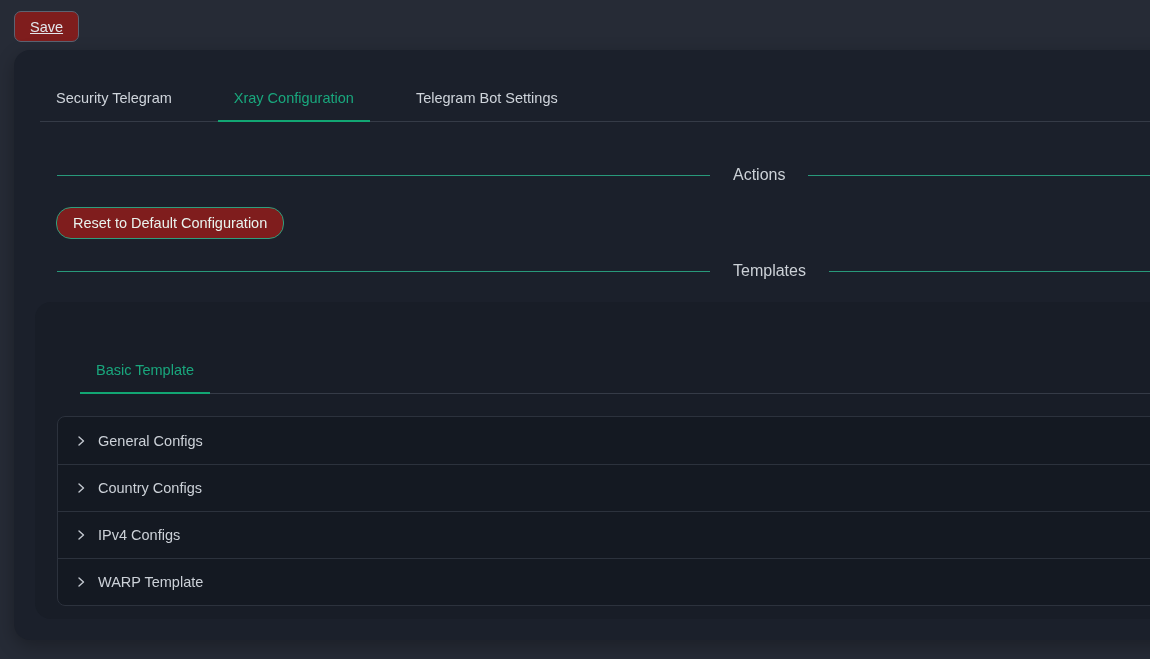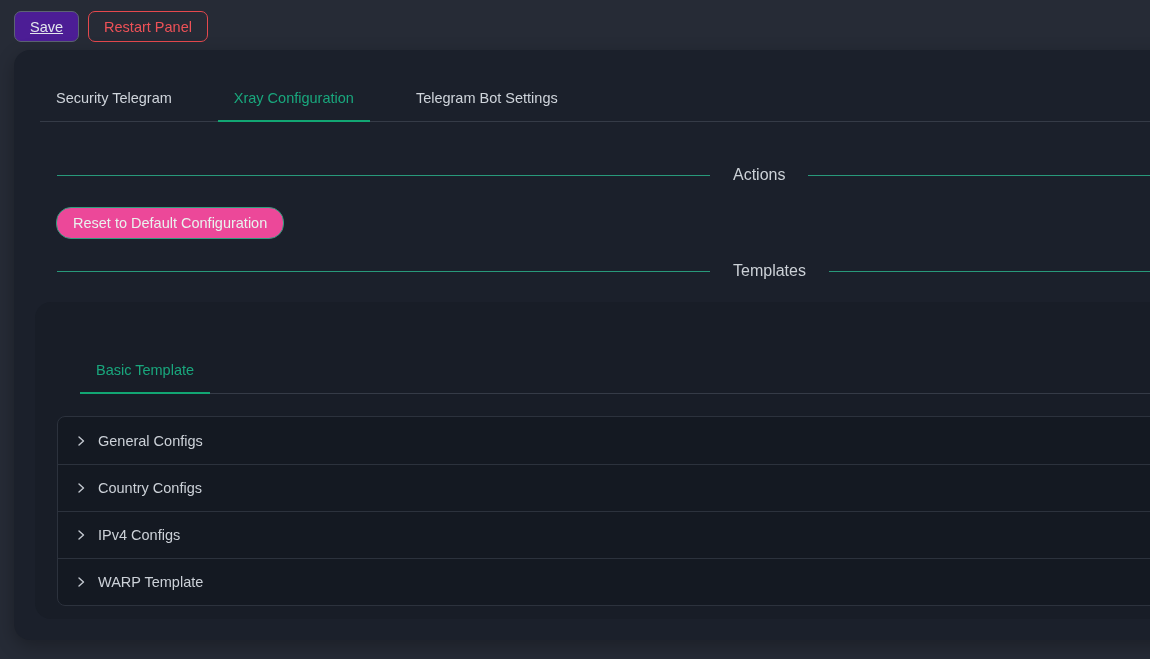--- a/index.html
+++ b/index.html
@@ -12,21 +12,21 @@
   }
 
   
   .topbar { position: absolute; left: 14px; top: 11px; display: flex; gap: 9px; }
   .btn {
     display: inline-flex; align-items: center; justify-content: center;
     height: 31px; padding: 0 15px; border-radius: 7px;
     font-size: 14.5px; cursor: pointer; background: transparent;
     border: 1px solid transparent; white-space: nowrap;
   }
-  .btn-save { border-color: #5c6372; background: #4c1d95; color: #e2e6ec; text-decoration: underline; }
+  .btn-save { border-color: #5c6372; background: #7f1d1d; color: #e2e6ec; text-decoration: underline; }
   .btn-restart { border-color: #e5484d; color: #ee5157; background: transparent; }
 
   
   .card {
     position: absolute; left: 14px; top: 50px;
     width: 1180px; height: 590px;
     background: #1b202b; border-radius: 16px;
     box-shadow: 0 6px 18px rgba(0,0,0,0.28);
     overflow: hidden;
   }
@@ -52,21 +52,21 @@
   .divider .line { height: 1px; background: #28997a; }
   .divider .line.left { flex: 0 0 653px; }
   .divider .line.right { flex: 1; }
   .divider .label { margin: 0 23px; white-space: nowrap; }
   .divider.actions { margin-top: 42px; }
   .divider.templates { margin-top: 21px; }
 
   
   .btn-reset {
     margin: 21px 0 0 42px; height: 32px; padding: 0 16px; border-radius: 15px;
-    border: 1px solid #2f9e7c; background: #ec4899; color: #e9f3ee;
+    border: 1px solid #2f9e7c; background: #7f1d1d; color: #e9f3ee;
     font-size: 14.5px; display: inline-flex; align-items: center; cursor: pointer;
   }
 
   
   .inner-card {
     margin: 20px 0 0 21px; width: calc(100% - 21px); height: 317px;
     background: #181d27; border-radius: 16px; overflow: hidden;
   }
 
   
@@ -80,21 +80,20 @@
   }
   .collapse-row + .collapse-row { border-top: 1px solid #2c323d; }
   .chev { width: 12px; height: 12px; margin-right: 11px; display: inline-flex; flex: 0 0 12px; }
   .chev svg { display: block; }
 </style>
 </head>
 <body>
 
 <div class="topbar">
   <button class="btn btn-save">Save</button>
-  <button class="btn btn-restart">Restart Panel</button>
 </div>
 
 <div class="card">
 
   
   <div class="tabbar main">
     <div class="tab">Security Telegram</div>
     <div class="tab active">Xray Configuration</div>
     <div class="tab">Telegram Bot Settings</div>
   </div>

